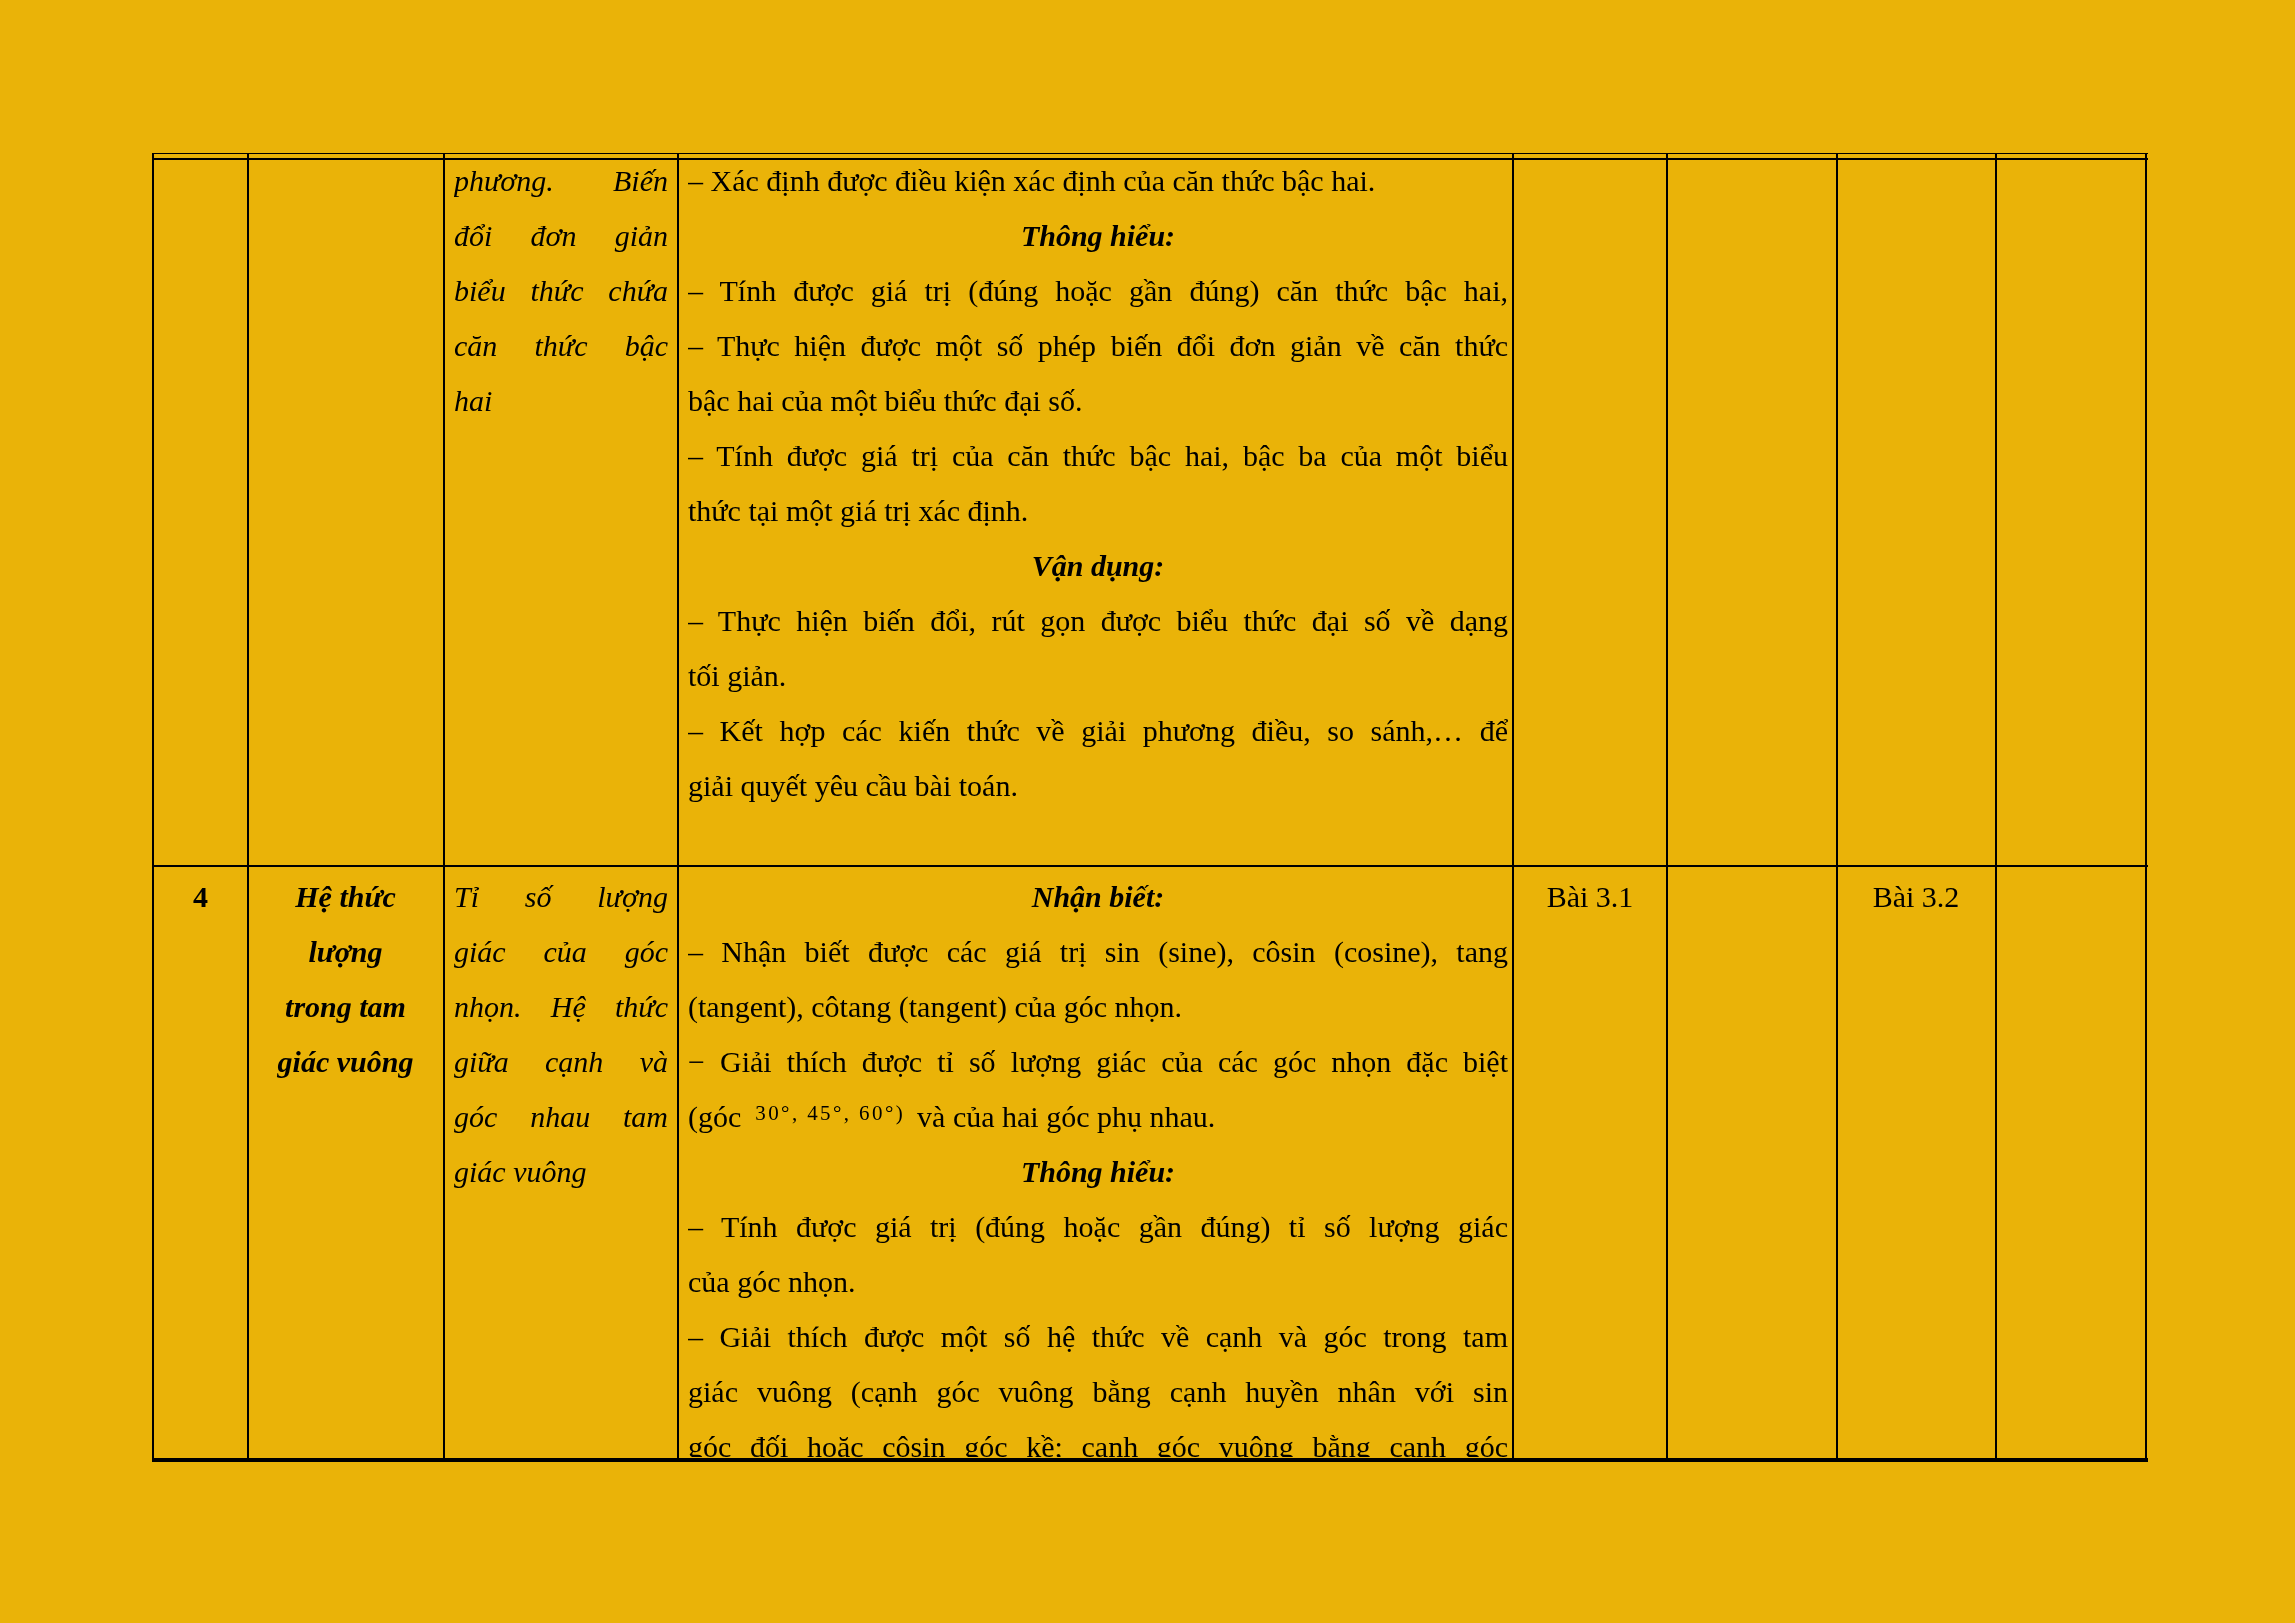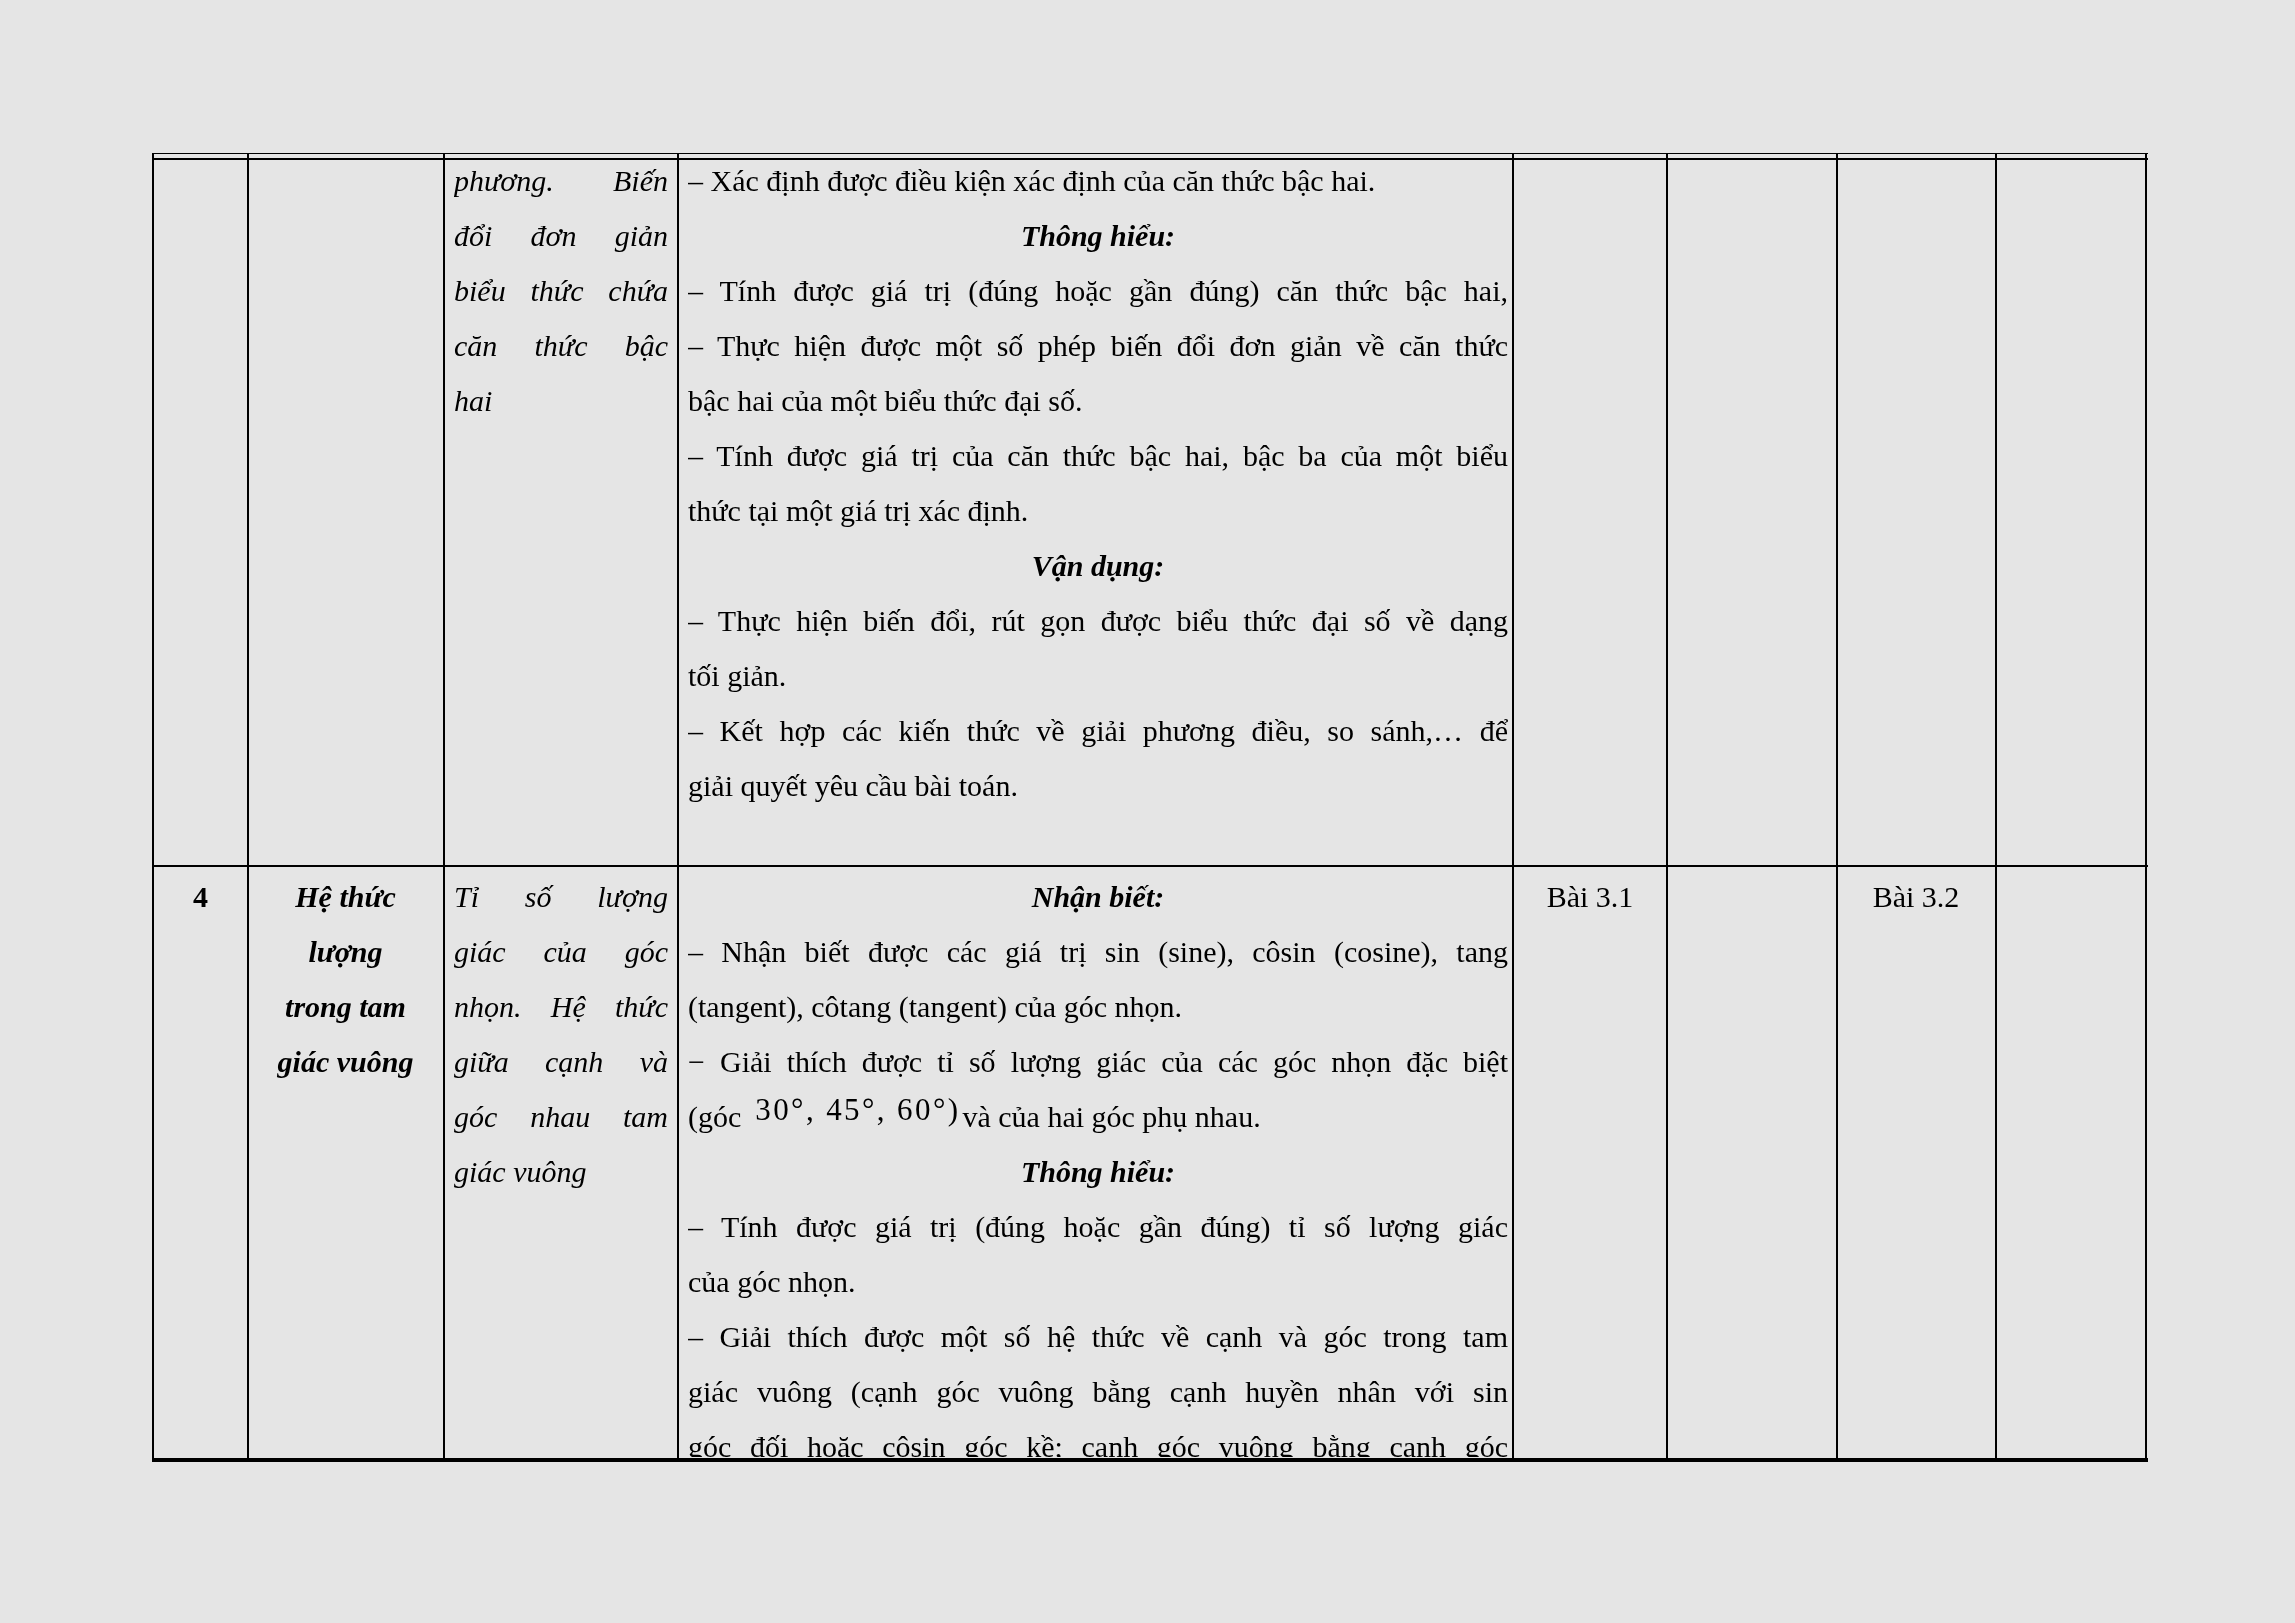--- a/index.html
+++ b/index.html
@@ -1,20 +1,20 @@
 <!DOCTYPE html>
 <html lang="vi" style="font-size:12.6px"><head>
 <meta charset="utf-8">
 <title>Document</title>
 <style>
   html,body{margin:0;padding:0;background:#ffffff;}
   .page{
     position:relative;
     width:2295px;height:1623px;
-    background:#e5e5e5;
+    background:#eab308;
     font-family:"Liberation Serif","DejaVu Serif",serif;
     color:#000;
     overflow:hidden;
   }
   .gridline{position:absolute;background:#000;}
   .topborder{
     position:absolute;left:152px;top:153px;width:1996px;height:7px;
     box-sizing:border-box;
     border-top:1.6px solid #000;border-bottom:2.4px solid #000;
     background:transparent;
@@ -33,23 +33,23 @@
     overflow:visible;
   }
   .tline.stretch{text-align-last:justify;}
   .tline.center{text-align:center;text-align-last:center;}
   .tline.heading{font-weight:bold;font-style:italic;text-align:center;text-align-last:auto;}
   .italic{font-style:italic;}
   .bolditalic{font-weight:bold;font-style:italic;}
   .bold{font-weight:bold;}
   .fx{
     position:relative;top:-7px;
-    margin:0 2px 0 14px;
+    margin:0 12px 0 14px;
     letter-spacing:2.4px;
-    font-size:31px;
+    font-size:21px;
     white-space:nowrap;
   }
 </style>
 </head>
 <body>
 
 <div class="page">
 
   <div class="topborder"></div>
   <div class="gridline" style="left:152px;top:865px;width:1996px;height:2.4px;"></div>

